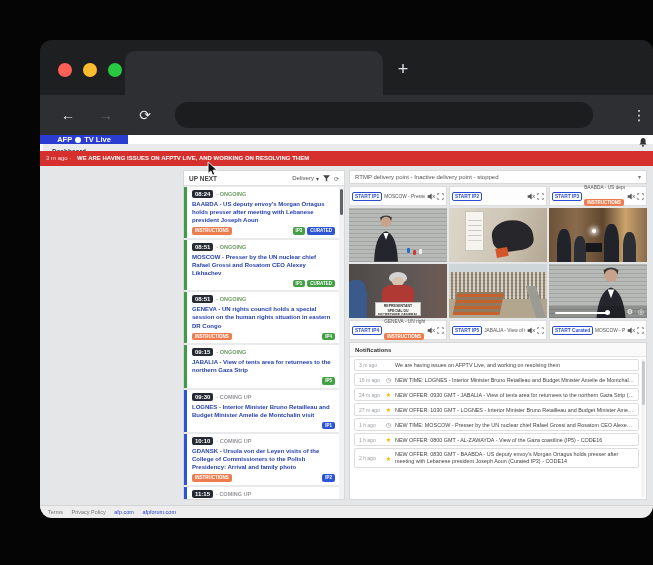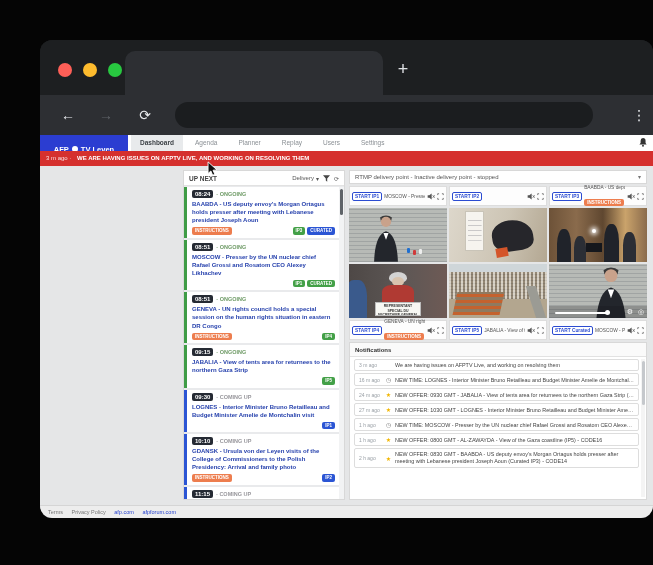--- a/index.html
+++ b/index.html
@@ -13,21 +13,21 @@
   .tl.yel{left:43px;background:#febc2e;}
   .tl.grn{left:68px;background:#28c840;}
   .tab{position:absolute;left:85px;top:11px;width:258px;height:44px;background:#2d2f33;border-radius:10px 10px 0 0;}
   .newtab{position:absolute;left:350px;top:16px;width:26px;height:26px;color:#dfe1e5;font-size:18px;line-height:26px;text-align:center;}
   .toolbar{position:absolute;left:0;top:55px;width:100%;height:40px;background:#2d2f33;}
   .tbicon{position:absolute;top:0;height:40px;line-height:40px;font-size:14px;color:#e8eaed;text-align:center;width:26px;}
   .tbicon.fwd{color:#5f6368;}
   .urlbar{position:absolute;left:135px;top:7px;width:418px;height:26px;border-radius:13px;background:#1b1d1f;border:none;color:#ccc;font-size:8px;padding:0 10px;}
   .menu{left:586px;}
   
-  .navbar{position:absolute;left:0;top:95px;width:100%;height:28px;background:#ffffff;display:flex;align-items:stretch;}
+  .navbar{position:absolute;left:0;top:95px;width:100%;height:28px;background:#ffffff;display:flex;align-items:stretch;flex-direction:column;}
   .logo{width:88px;background:#2b3dd1;color:#fff;font-size:7.5px;font-weight:bold;display:flex;align-items:center;justify-content:center;gap:3px;}
   .logo .dot{width:6px;height:6px;background:#fff;border-radius:50%;display:inline-block;}
   .navtab{font-size:6.5px;color:#8a8f94;line-height:16px;padding:0 9px;margin-left:3px;}
   .navtab.active{background:#e8eaec;color:#3a3f44;font-weight:bold;}
   .bell{position:absolute;right:6px;top:3px;}
   .banner{position:absolute;left:0;top:111px;width:100%;height:15px;background:#d5302e;color:#fff;font-size:6px;font-weight:bold;line-height:15px;padding-left:6px;white-space:nowrap;}
   .banner .btime{opacity:.85;margin-right:4px;font-weight:normal;}
   .content{position:absolute;left:0;top:126px;width:100%;height:339px;background:#e5e6e7;}
   .footer{position:absolute;left:0;top:465px;width:100%;height:13px;background:#ededed;border-top:1px solid #d5d5d5;font-size:5.5px;line-height:12px;padding-left:8px;color:#777;}
   .footer span{margin-right:7px;}
@@ -129,21 +129,21 @@
       <span class="tbicon fwd" style="left:53px;">→</span>
       <span class="tbicon" style="left:92px;">⟳</span>
       <input class="urlbar" value="" style="">
       <span class="tbicon menu">⋮</span>
     </div>
 
     <div class="navbar">
       <div class="logo">
         <span>AFP</span>
         <span class="dot"></span>
-        <span>TV Leyen</span>
+        <span>TV Live</span>
       </div>
       <span class="navtab active">Dashboard</span>
       <span class="navtab">Agenda</span>
       <span class="navtab">Planner</span>
       <span class="navtab">Replay</span>
       <span class="navtab">Users</span>
       <span class="navtab">Settings</span>
       <span class="bell">
         <svg viewBox="0 0 10 11" width="8" height="9">
             <path d="M5 0 a3.2 3.2 0 0 1 3.2 3.2 V6 L9.5 8 H0.5 L2 6 V3.2 A3.2 3.2 0 0 1 5 0 Z" fill="#333"></path>

